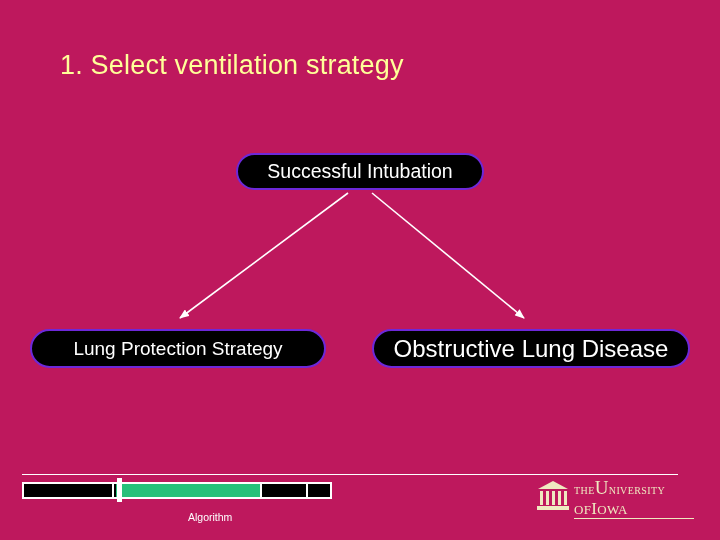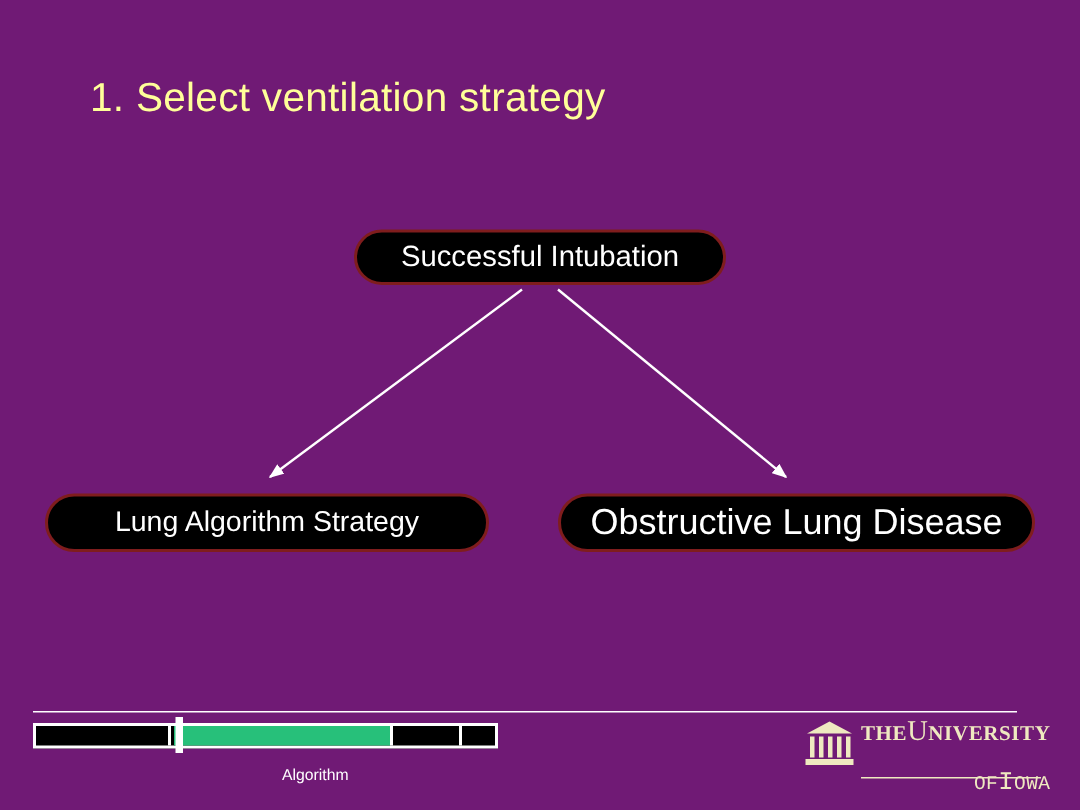--- a/index.html
+++ b/index.html
@@ -12,37 +12,37 @@
     height: 540px;
     overflow: hidden;
     font-family: "Liberation Sans", sans-serif;
     position: relative;
   }
   .slide {
     position: absolute;
     left: 0; top: 0;
     width: 720px;
     height: 540px;
-    background: #701a75;
+    background: #be185d;
   }
   .title {
     position: absolute;
     left: 60px;
     top: 50px;
     width: 620px;
     color: #ffff99;
     font-size: 27px;
     font-weight: normal;
     letter-spacing: 0.2px;
     white-space: nowrap;
   }
   .node {
     position: absolute;
     box-sizing: border-box;
-    border: 2px solid #7f1d1d;
+    border: 2px solid #6d28d9;
     border-radius: 22px;
     background: #000000;
     color: #ffffff;
     display: flex;
     align-items: center;
     justify-content: center;
     font-size: 19px;
     white-space: nowrap;
   }
   #node-top {
@@ -139,30 +139,28 @@
     color: #efe9c0;
     line-height: 1.05;
   }
   .logo-line1 {
     font-family: "Liberation Serif", serif;
     font-size: 19px;
     letter-spacing: 0.4px;
     white-space: nowrap;
   }
   .logo-line1 .small {
-    font-size: 14px;
-    font-weight: bold;
+    font-size: 10px;
   }
   .logo-line2 {
-    font-family: Liberation Mono, monospace;
+    font-family: Liberation Serif, serif;
     font-size: 17px;
     letter-spacing: 0.3px;
     white-space: nowrap;
-    margin-top: 16px;
-    text-align: right;
+    margin-top: 2px;
   }
   .logo-line2 .small {
     font-size: 13px;
   }
   .logo-mark {
     position: absolute;
     left: 0px;
     top: 2px;
     width: 34px;
     height: 32px;
@@ -191,21 +189,21 @@
     </defs>
     <line x1="348" y1="193" x2="180" y2="318" stroke="#ffffff" stroke-width="1.6" marker-end="url(#arrowhead)"></line>
     <line x1="372" y1="193" x2="524" y2="318" stroke="#ffffff" stroke-width="1.6" marker-end="url(#arrowhead)"></line>
   </svg>
 
   <div class="node" id="node-top">
     <span>Successful Intubation</span>
   </div>
 
   <div class="node" id="node-left">
-    <span>Lung Algorithm Strategy</span>
+    <span>Lung Protection Strategy</span>
   </div>
 
   <div class="node" id="node-right">
     <span>Obstructive Lung Disease</span>
   </div>
 
   <div class="footer-rule"></div>
 
   <div class="progress-track">
     <div class="progress-seg progress-fill"></div>

